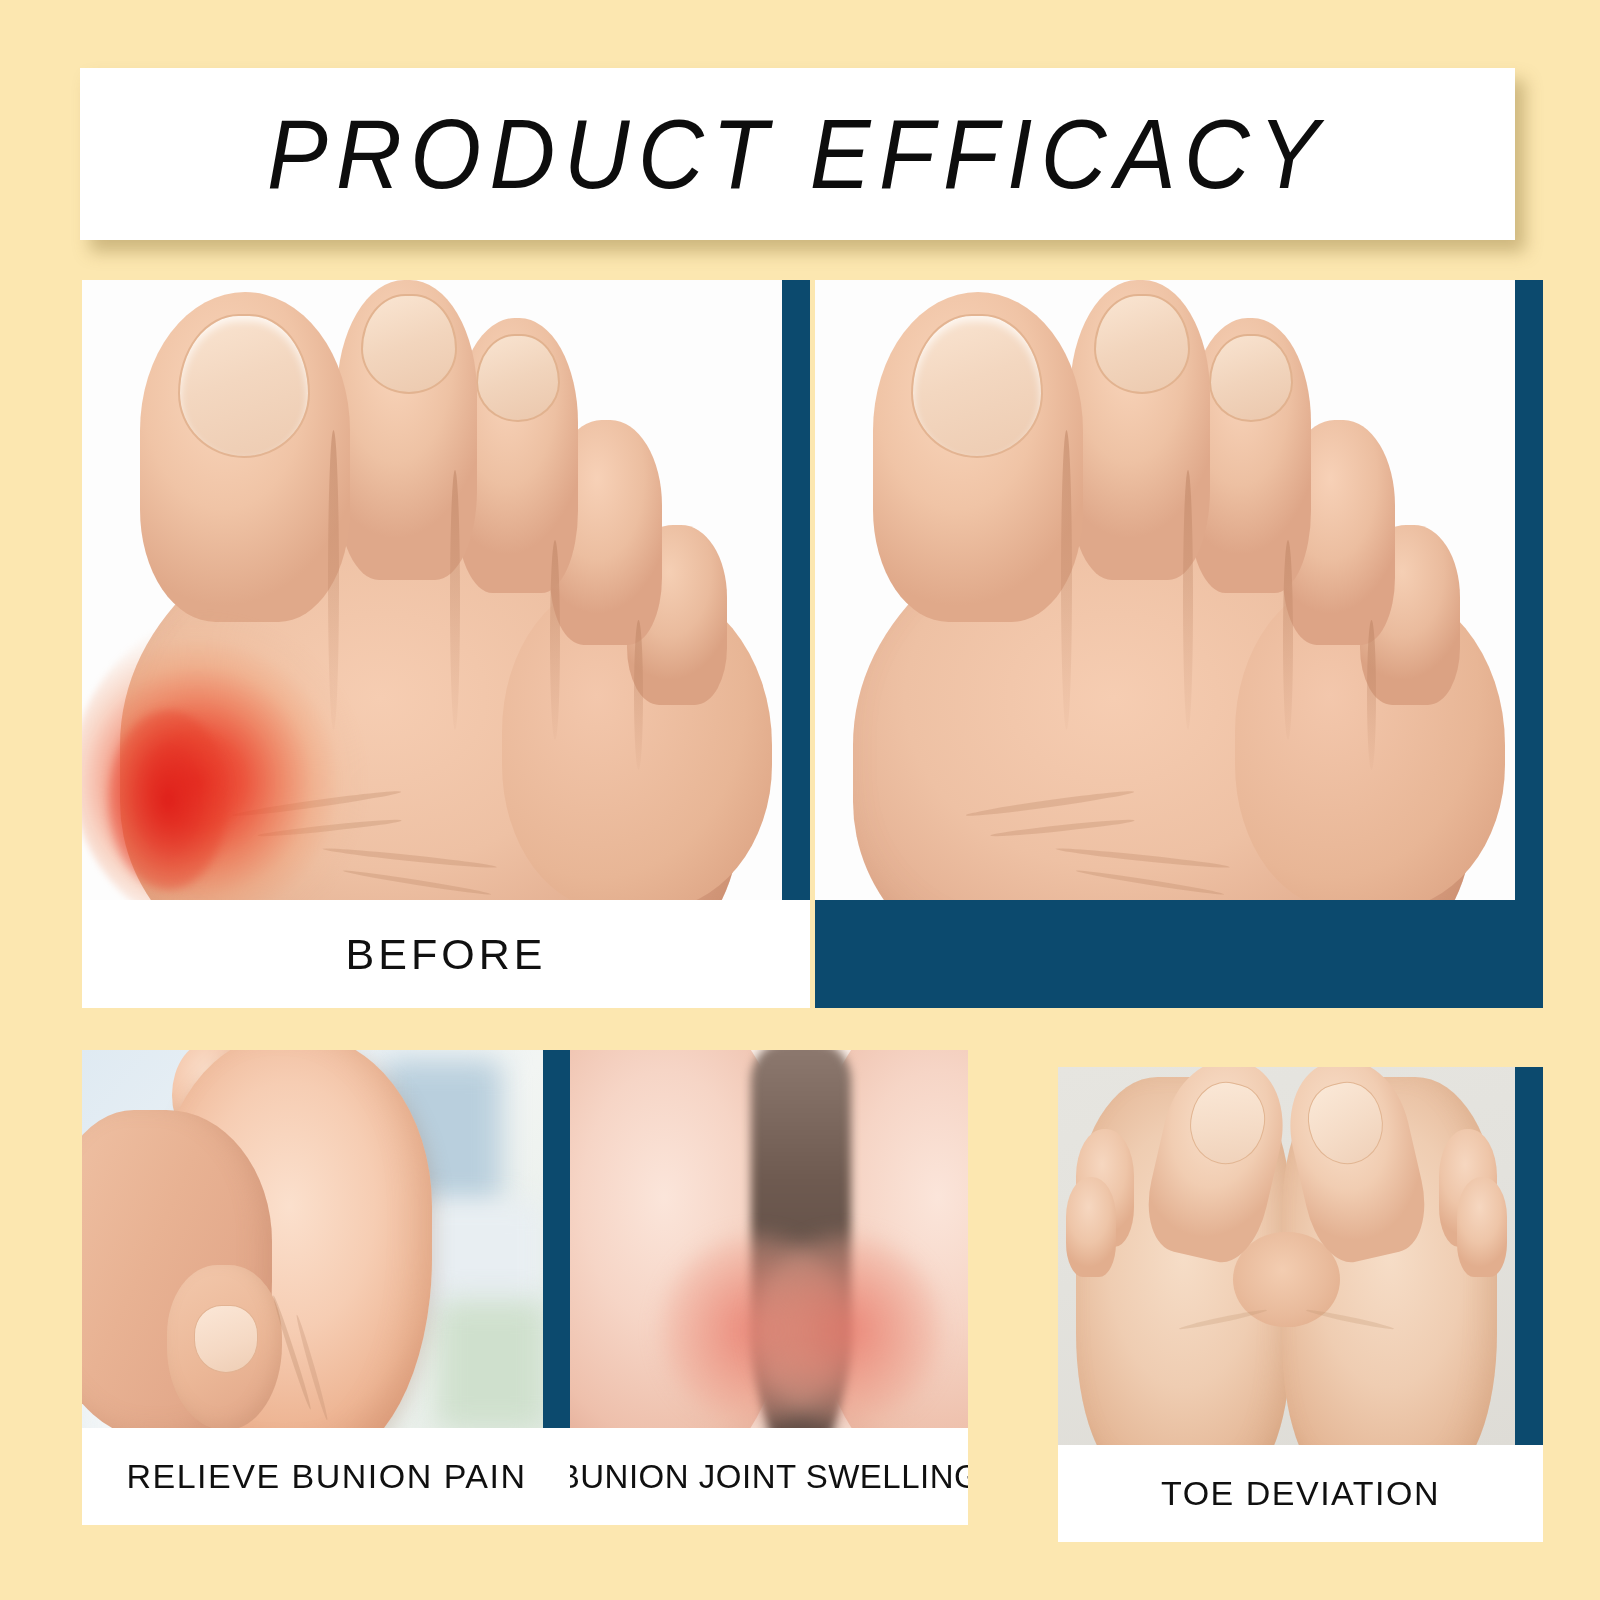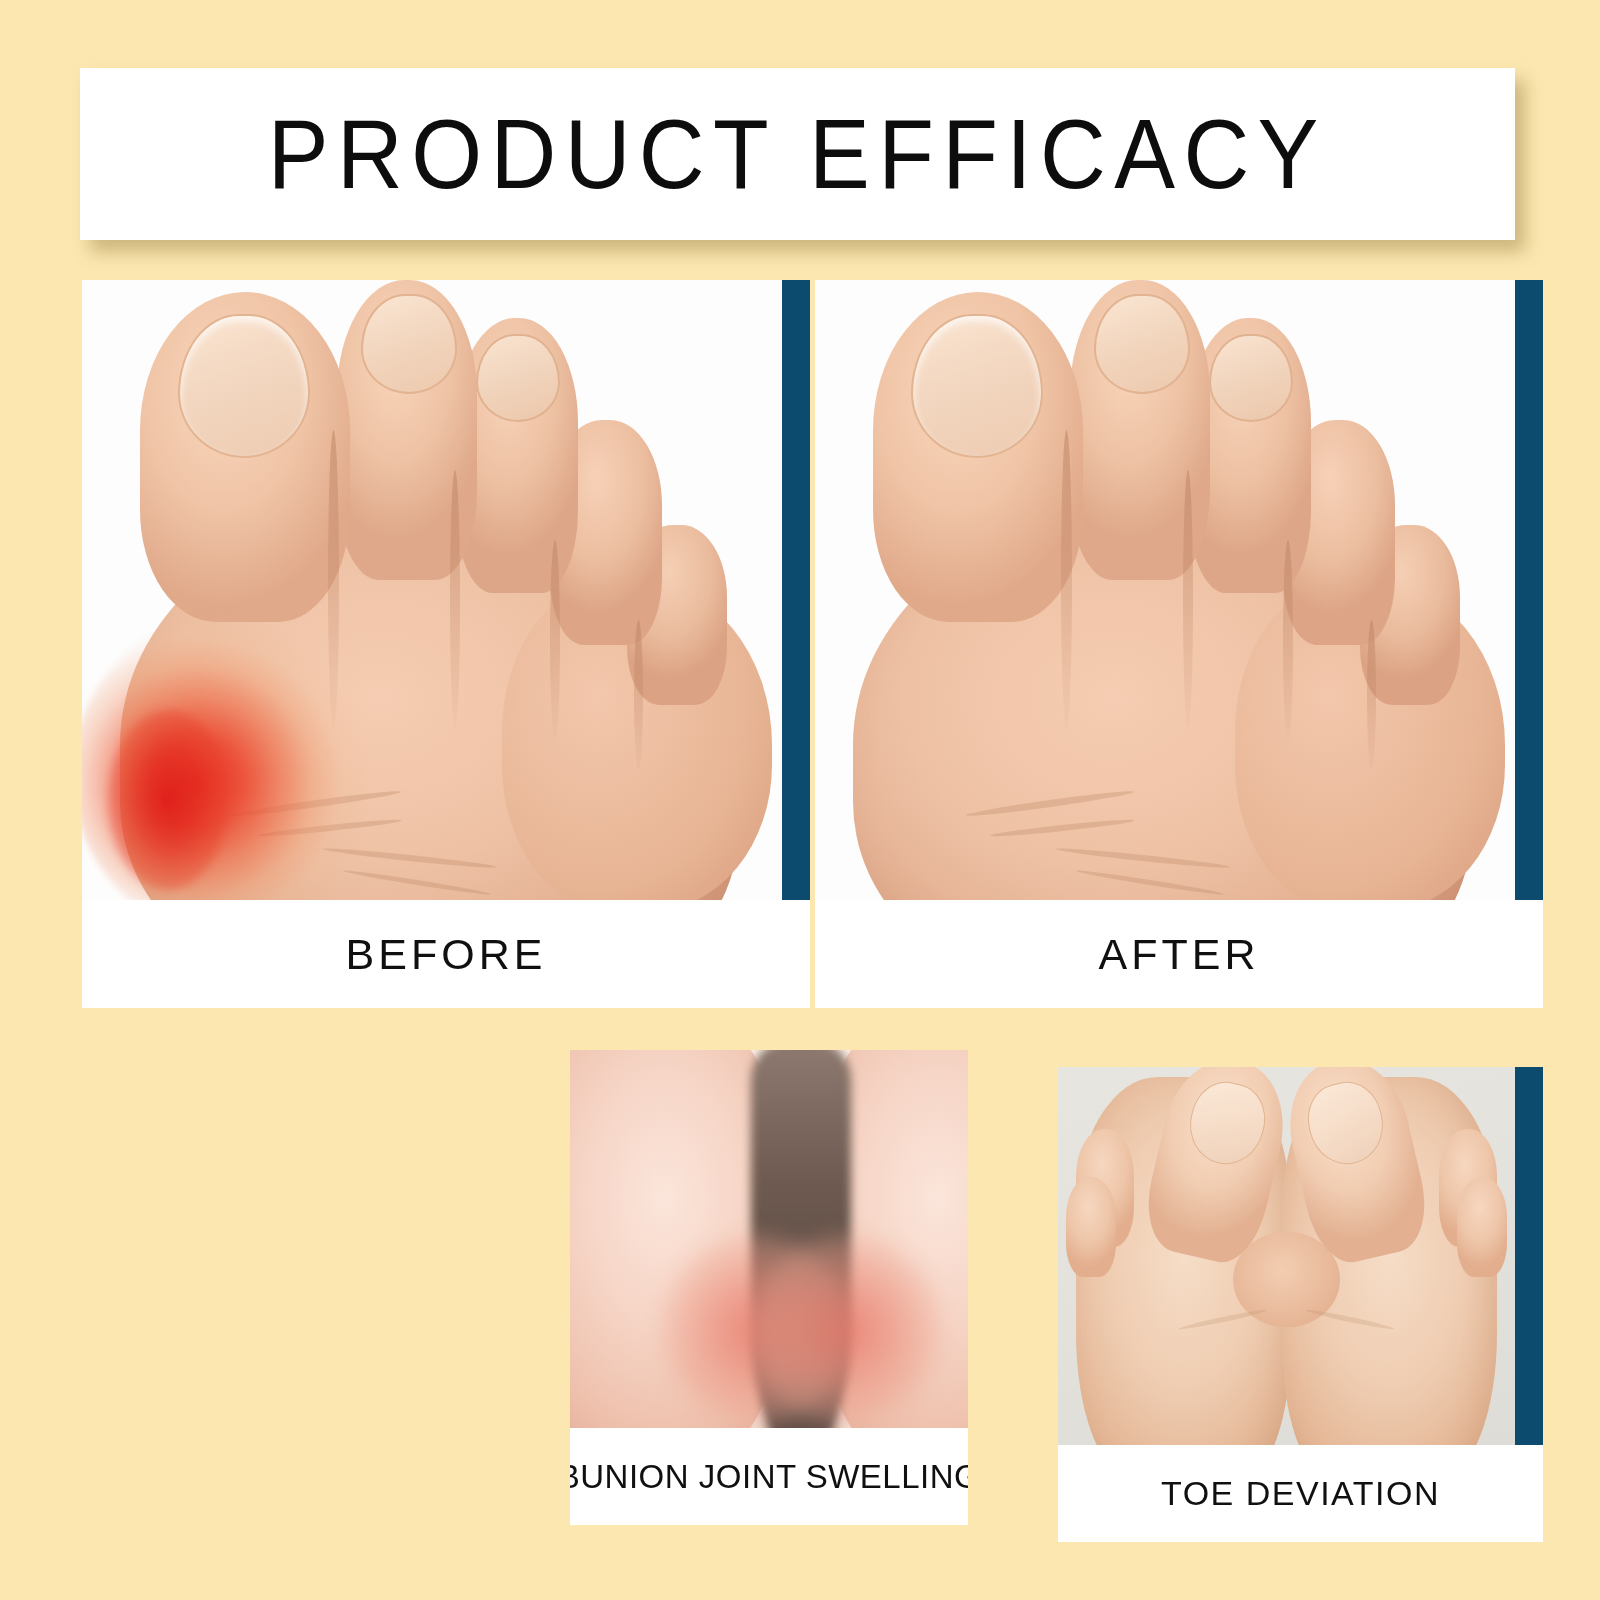--- a/index.html
+++ b/index.html
@@ -25,20 +25,21 @@
     position: absolute;
     left: 80px;
     top: 68px;
     width: 1435px;
     height: 172px;
     background: #ffffff;
     box-shadow: 10px 12px 16px rgba(120, 95, 35, 0.35);
     display: flex;
     align-items: center;
     justify-content: center;
+    font-style: italic;
   }
   .title-text {
     font-family: "Liberation Sans", sans-serif;
     font-size: 98px;
     font-weight: 300;
     letter-spacing: 9px;
     color: #0d0d0d;
     line-height: 1;
     transform: scaleX(0.93);
     white-space: nowrap;
@@ -354,23 +355,44 @@
         <div class="crease" style="left:246px; top:150px; width:11px; height:300px;"></div>
         <div class="crease" style="left:368px; top:190px; width:10px; height:260px;"></div>
         <div class="crease" style="left:468px; top:260px; width:10px; height:200px;"></div>
         <div class="crease" style="left:552px; top:340px; width:9px;  height:150px;"></div>
         <div class="wrinkle" style="left:150px; top:520px; width:170px; height:7px; transform:rotate(-8deg);"></div>
         <div class="wrinkle" style="left:175px; top:545px; width:145px; height:6px; transform:rotate(-6deg);"></div>
         <div class="wrinkle" style="left:240px; top:575px; width:175px; height:6px; transform:rotate(6deg);"></div>
         <div class="wrinkle" style="left:260px; top:600px; width:150px; height:5px; transform:rotate(9deg);"></div>
       </div>
     </div>
-    <div class="caption top-caption">AFTER</div>
-  </div>
-
+  </div>
+
+  <div class="card" id="card-relieve">
+    <div class="photo bot-photo" style="width:461px;">
+      <div class="massage-scene">
+        <div class="blur-box" style="left:300px; top:10px;  width:120px; height:150px; background:#b9cfdd;"></div>
+        <div class="blur-box" style="left:330px; top:150px; width:130px; height:120px; background:#e8eef2;"></div>
+        <div class="blur-box" style="left:355px; top:250px; width:110px; height:130px; background:#cfe0cd;"></div>
+        <div class="blur-box" style="left:10px;  top:250px; width:120px; height:140px; background:#f4f7f8;"></div>
+        <div class="sole-toe" style="left:90px;  top:-10px; width:82px;  height:110px;"></div>
+        <div class="sole-toe" style="left:160px; top:-14px; width:56px;  height:92px;"></div>
+        <div class="sole-toe" style="left:208px; top:8px;   width:52px;  height:86px;"></div>
+        <div class="sole-toe" style="left:248px; top:48px;  width:48px;  height:78px;"></div>
+        <div class="sole-toe" style="left:284px; top:92px;  width:42px;  height:66px;"></div>
+        <div class="sole"></div>
+        <div class="hand-main"></div>
+        <div class="thumb"></div>
+        <div class="thumbnail-plate"></div>
+        <div class="wrinkle" style="left:150px; top:300px; width:120px; height:5px; background:rgba(190,140,110,0.35); transform:rotate(72deg);"></div>
+        <div class="wrinkle" style="left:175px; top:315px; width:110px; height:5px; background:rgba(190,140,110,0.30); transform:rotate(74deg);"></div>
+      </div>
+    </div>
+    <div class="caption bot-caption">RELIEVE BUNION PAIN</div>
+  </div>
 
   <div class="card" id="card-swelling">
     <div class="photo bot-photo" style="width:462px;">
       <div class="swell-scene">
         <div class="swell-foot swell-left"></div>
         <div class="swell-foot swell-right"></div>
         <div class="swell-gap"></div>
         <div class="swell-gap-lower"></div>
         <div class="swell-red l"></div>
         <div class="swell-red r"></div>

